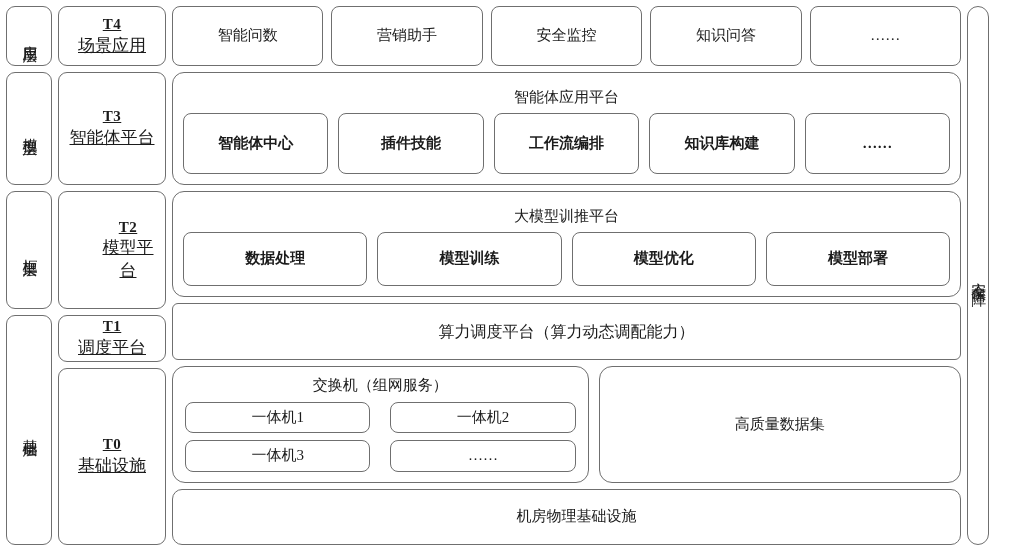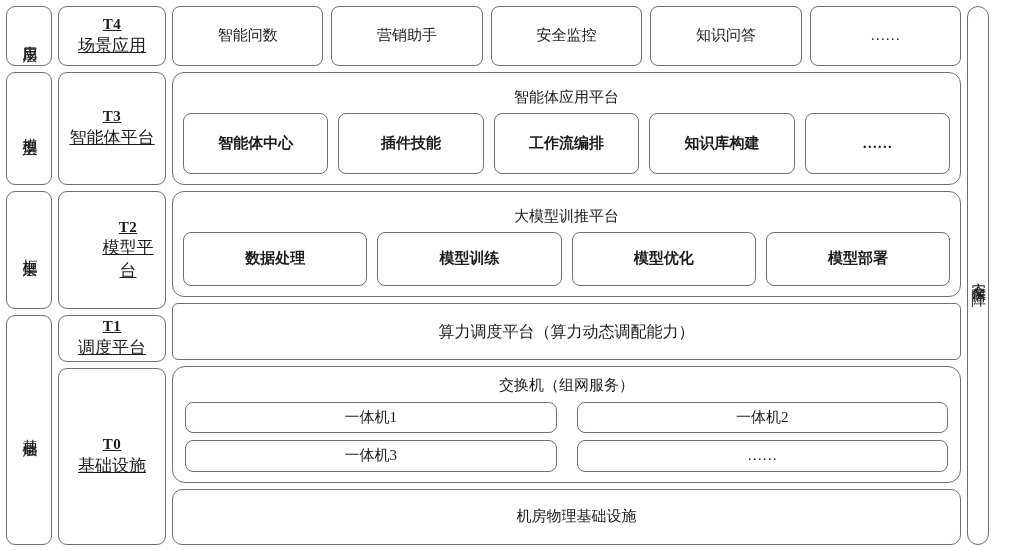--- a/index.html
+++ b/index.html
@@ -272,20 +272,21 @@
         <div class="box switch-group">
           <div class="switch-title">交换机（组网服务）</div>
           <div class="switch-grid">
             <div class="box">一体机1</div>
             <div class="box">一体机2</div>
             <div class="box">一体机3</div>
             <div class="box">……</div>
           </div>
         </div>
 
+        <div class="box dataset-box">高质量数据集</div>
       </div>
 
       <div class="box facility-bar">机房物理基础设施</div>
     </div>
 
   </div>
 
   <div class="security-col">
     <div class="box security-box">安全保障</div>
   </div>

